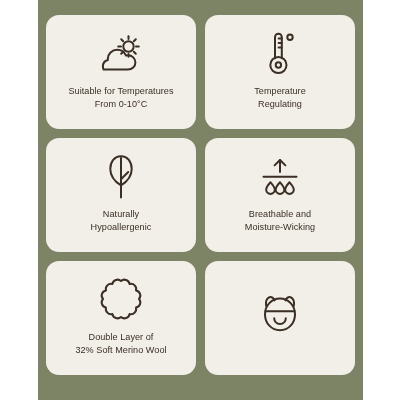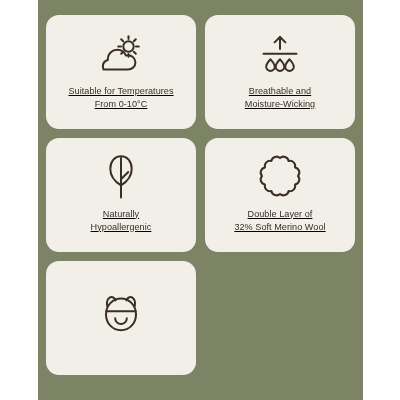--- a/index.html
+++ b/index.html
@@ -25,21 +25,20 @@
     left: 38px;
     top: 0;
     width: 325px;
     height: 400px;
     background: var(--panel-bg, #7d8466);
     box-sizing: border-box;
     padding: 15px 8px 25px 8px;
     display: flex;
     align-items: center;
     justify-content: center;
-    text-decoration: underline;
   }
 
   #grid {
     display: grid;
     grid-template-columns: 1fr 1fr;
     grid-template-rows: 1fr 1fr 1fr;
     gap: 9px 9px;
     width: 100%;
     height: 100%;
   }
@@ -99,46 +98,61 @@
             <line x1="35.8" y1="17.8" x2="37.8" y2="19.8"></line>
             <line x1="23.2" y1="19.8" x2="25.2" y2="17.8"></line>
             <line x1="35.8" y1="7.2" x2="37.8" y2="5.2"></line>
             <path d="M12.0 35.5 L30.0 35.5 C34.1 35.5 37.4 32.3 37.4 28.4 C37.4 24.5 34.1 21.3 30.0 21.3 C29.3 21.3 28.6 21.4 28.0 21.6 C26.6 18.2 23.2 15.8 19.2 15.8 C14.0 15.8 9.8 19.9 9.8 24.9 C9.8 25.3 9.8 25.6 9.9 26.0 C7.0 26.8 4.9 29.3 4.9 32.3 C4.9 34.1 5.6 35.5 5.6 35.5 Z"></path>
           </svg>
         </div>
         <div class="card-text">Suitable for Temperatures
 From 0-10°C</div>
       </div>
 
+      <div class="card">
+        <div class="card-icon">
+          <svg width="34" height="44" viewBox="0 0 34 44" fill="none" stroke="#3a2e25" stroke-width="2" stroke-linecap="round" stroke-linejoin="round">
+            <path d="M12.0 26.3 L12.0 5.2 C12.0 3.3 13.5 1.8 15.4 1.8 C17.3 1.8 18.8 3.3 18.8 5.2 L18.8 26.3"></path>
+            <circle cx="15.4" cy="33.0" r="8.1"></circle>
+            <circle cx="15.4" cy="33.0" r="2.7"></circle>
+            <line x1="18.8" y1="6.5" x2="15.6" y2="6.5"></line>
+            <line x1="18.8" y1="11.0" x2="15.6" y2="11.0"></line>
+            <line x1="18.8" y1="15.5" x2="15.6" y2="15.5"></line>
+            <circle cx="27.0" cy="5.3" r="2.7"></circle>
+          </svg>
+        </div>
+        <div class="card-text">Temperature
+Regulating</div>
+      </div>
+
+      <div class="card">
+        <div class="card-icon">
+          <svg width="34" height="46" viewBox="0 0 34 46" fill="none" stroke="#3a2e25" stroke-width="2" stroke-linecap="round" stroke-linejoin="round">
+            <path d="M17 2.2 C10.4 2.2 6.3 8.0 6.3 15.0 C6.3 21.5 10.2 27.2 17 31.4 C23.8 27.2 27.7 21.5 27.7 15.0 C27.7 8.0 23.6 2.2 17 2.2 Z"></path>
+            <line x1="17" y1="4.0" x2="17" y2="43.5"></line>
+            <line x1="17" y1="25.2" x2="24.2" y2="18.0"></line>
+          </svg>
+        </div>
+        <div class="card-text">Naturally
+Hypoallergenic</div>
+      </div>
 
       <div class="card">
         <div class="card-icon">
           <svg width="44" height="40" viewBox="0 0 44 40" fill="none" stroke="#3a2e25" stroke-width="2" stroke-linecap="round" stroke-linejoin="round">
             <line x1="22" y1="3.0" x2="22" y2="15.0"></line>
             <polyline points="16.6,8.4 22,3.0 27.4,8.4"></polyline>
             <line x1="5.5" y1="19.8" x2="38.5" y2="19.8"></line>
             <path d="M12.5 25.3 C12.5 25.3 8.2 30.0 8.2 32.6 C8.2 35.0 10.1 36.9 12.5 36.9 C14.9 36.9 16.8 35.0 16.8 32.6 C16.8 30.0 12.5 25.3 12.5 25.3 Z"></path>
             <path d="M22.0 25.3 C22.0 25.3 17.7 30.0 17.7 32.6 C17.7 35.0 19.6 36.9 22.0 36.9 C24.4 36.9 26.3 35.0 26.3 32.6 C26.3 30.0 22.0 25.3 22.0 25.3 Z"></path>
             <path d="M31.5 25.3 C31.5 25.3 27.2 30.0 27.2 32.6 C27.2 35.0 29.1 36.9 31.5 36.9 C33.9 36.9 35.8 35.0 35.8 32.6 C35.8 30.0 31.5 25.3 31.5 25.3 Z"></path>
           </svg>
         </div>
         <div class="card-text">Breathable and
 Moisture-Wicking</div>
-      </div>
-
-      <div class="card">
-        <div class="card-icon">
-          <svg width="34" height="46" viewBox="0 0 34 46" fill="none" stroke="#3a2e25" stroke-width="2" stroke-linecap="round" stroke-linejoin="round">
-            <path d="M17 2.2 C10.4 2.2 6.3 8.0 6.3 15.0 C6.3 21.5 10.2 27.2 17 31.4 C23.8 27.2 27.7 21.5 27.7 15.0 C27.7 8.0 23.6 2.2 17 2.2 Z"></path>
-            <line x1="17" y1="4.0" x2="17" y2="43.5"></line>
-            <line x1="17" y1="25.2" x2="24.2" y2="18.0"></line>
-          </svg>
-        </div>
-        <div class="card-text">Naturally
-Hypoallergenic</div>
       </div>
 
       <div class="card">
         <div class="card-icon">
           <svg width="44" height="44" viewBox="0 0 44 44" fill="none" stroke="#3a2e25" stroke-width="2" stroke-linecap="round" stroke-linejoin="round">
             <path d="M22.0 3.0
                      A5.2 5.2 0 0 1 30.6 6.0
                      A5.2 5.2 0 0 1 37.0 12.4
                      A5.2 5.2 0 0 1 40.0 21.0
                      A5.2 5.2 0 0 1 37.0 29.6

